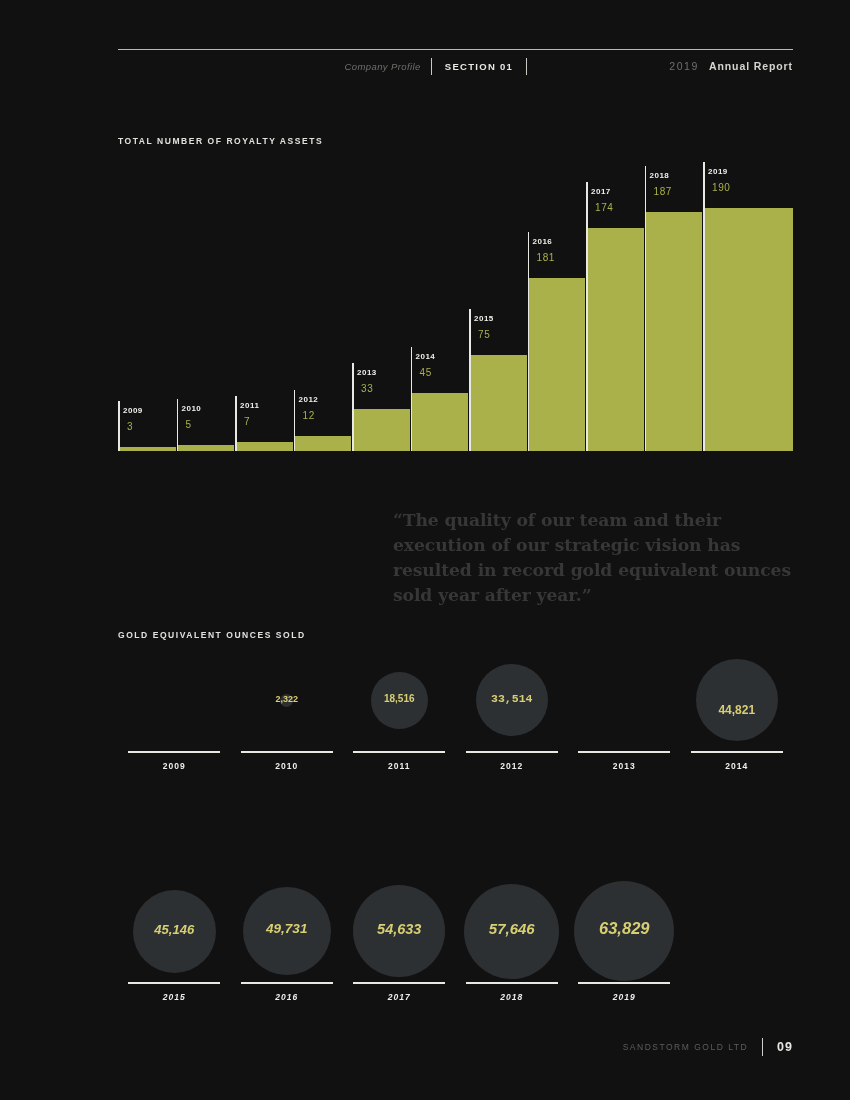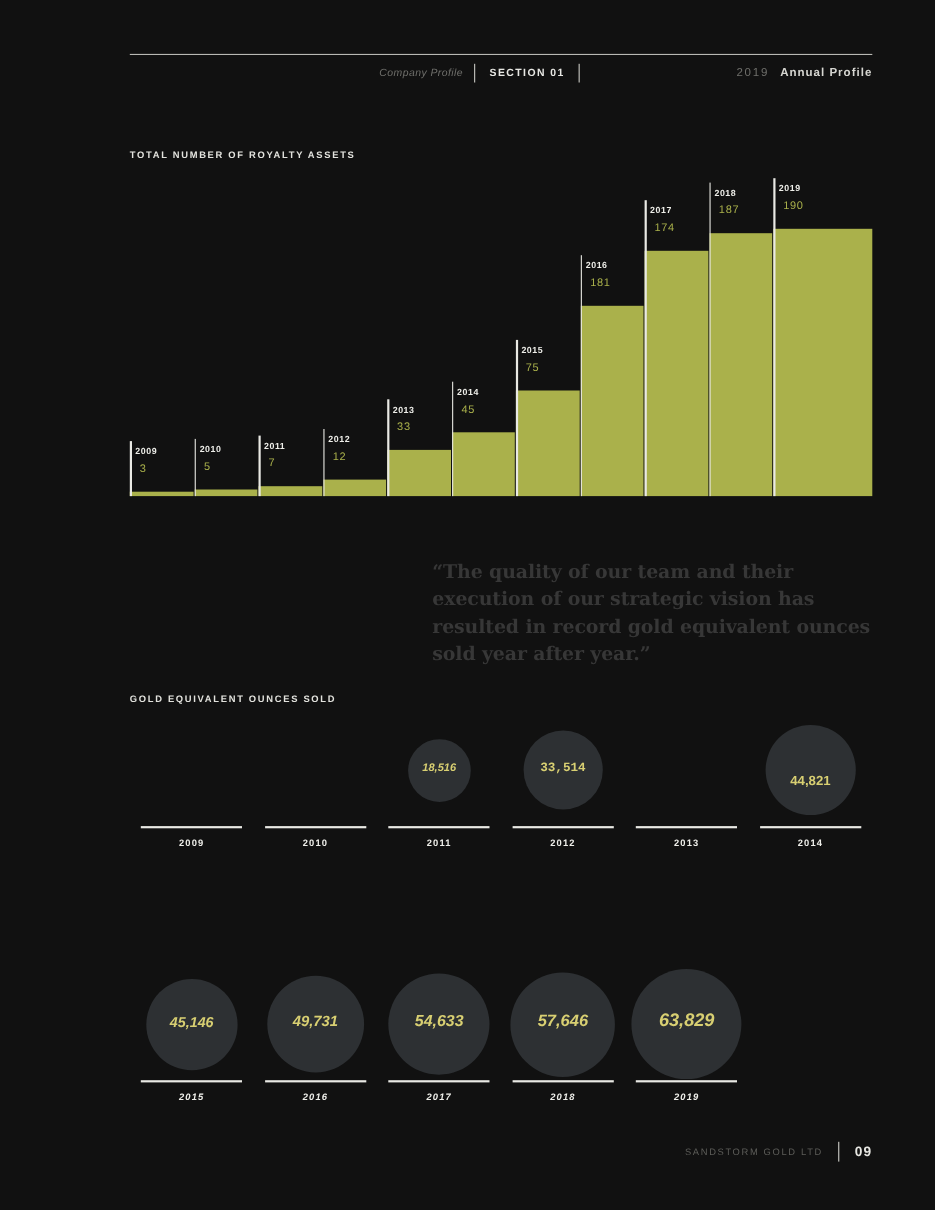--- a/index.html
+++ b/index.html
@@ -244,21 +244,21 @@
 
   <div class="header">
     <div class="header-rule"></div>
     <div class="header-row">
       <span class="hdr-companyprofile">Company Profile</span>
       <span class="hdr-sep"></span>
       <span class="hdr-section">SECTION 01</span>
       <span class="hdr-sep"></span>
       <span class="hdr-gap"></span>
       <span class="hdr-year">2019</span>
-      <span class="hdr-annual">Annual Profile</span>
+      <span class="hdr-annual">Annual Report</span>
     </div>
   </div>
 
   <div class="sec-title" id="bar-title">TOTAL NUMBER OF ROYALTY ASSETS</div>
 
   <div class="barchart" id="barchart">
       <div class="bar-col" style="left: 0px; width: 57.5px; height: 286px;">
         <div class="bar-fill" style="height: 3.83684px;"></div>
         <div class="bar-tick" style="height: 49.8368px;"></div>
         <div class="bar-label" style="bottom: 35.8368px;">2009</div>
@@ -330,27 +330,31 @@
 
   <div class="sec-title" id="circ-title">GOLD EQUIVALENT OUNCES SOLD</div>
 
   <div class="circ-row" id="circ-row-1">
       <div class="circ-cell" style="left: 10.25px; width: 92px;">
         <div class="circ-bubble-wrap"></div>
         <div class="circ-rule"></div>
         <div class="circ-year">2009</div>
       </div>
       <div class="circ-cell" style="left: 122.75px; width: 92px;">
+        <div class="circ-bubble-wrap">
+          <div class="circ-bubble" style="width: 13px; height: 13px; left: 39.5px; top: 38.5px;"></div>
+          <div class="circ-value" style="font-size: 9px; top: 38.52px;">2,322</div>
+        </div>
         <div class="circ-rule"></div>
         <div class="circ-year">2010</div>
       </div>
       <div class="circ-cell" style="left: 235.25px; width: 92px;">
         <div class="circ-bubble-wrap">
           <div class="circ-bubble" style="width: 57px; height: 57px; left: 17.5px; top: 16.5px;"></div>
-          <div class="circ-value" style="font-size: 10px; top: 37.8px; font-style: italic;">18,516</div>
+          <div class="circ-value" style="font-size: 10px; top: 37.8px;">18,516</div>
         </div>
         <div class="circ-rule"></div>
         <div class="circ-year">2011</div>
       </div>
       <div class="circ-cell" style="left: 347.75px; width: 92px;">
         <div class="circ-bubble-wrap">
           <div class="circ-bubble" style="width: 72px; height: 72px; left: 10px; top: 9px;"></div>
           <div class="circ-value" style="font-size: 11.5px; top: 36.72px; font-family: Liberation Mono, monospace;">33,514</div>
         </div>
         <div class="circ-rule"></div>

